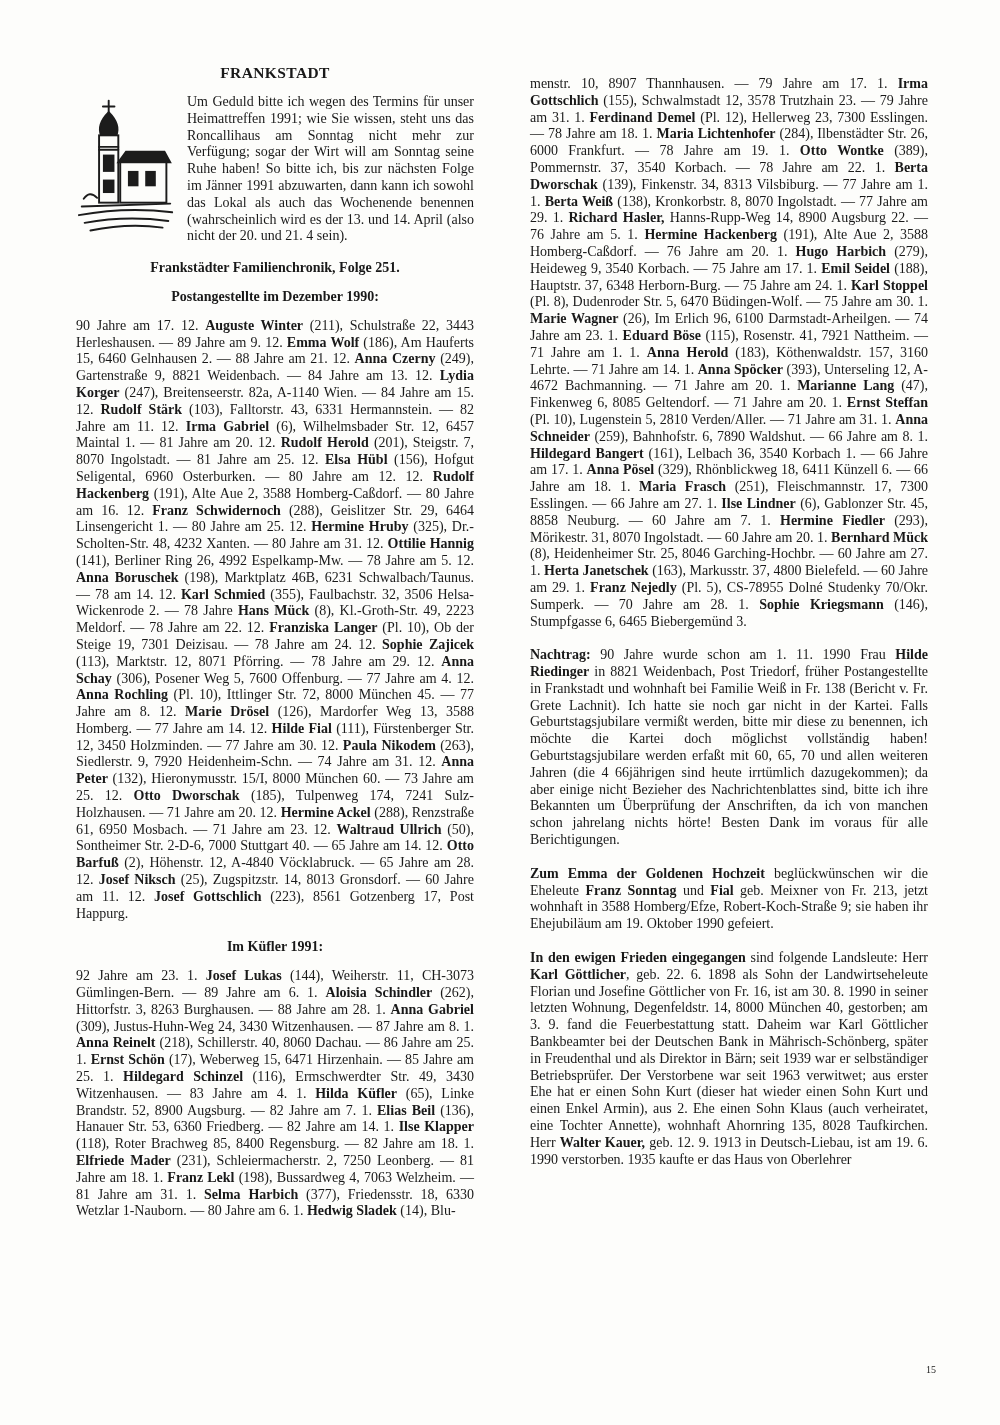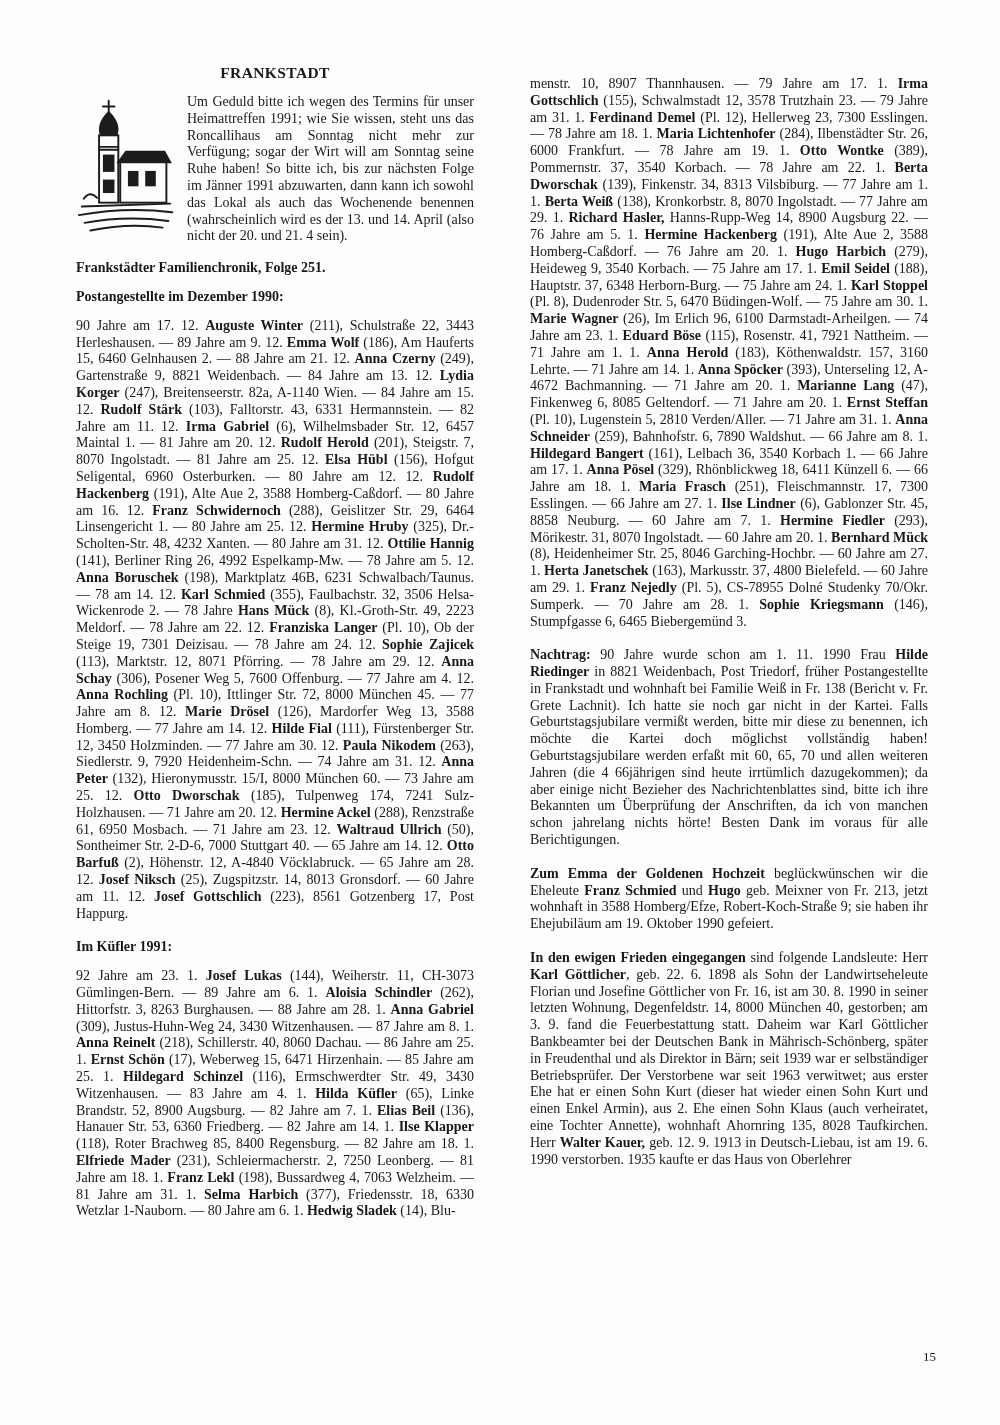--- a/index.html
+++ b/index.html
@@ -19,36 +19,36 @@
     flex: 1; min-width: 0;
     font-size: 14px; line-height: 16.8px;
     text-align: justify;
     hyphens: auto;
   }
   .blk-title {
     font-size: 15.5px; font-weight: 700; letter-spacing: .4px;
     text-align: center; margin: 0 0 4px 0; line-height: 18px;
   }
   .blk-intro, .blk-paragraph, .blk-heading { margin: 12px; }
-  .blk-heading { text-align: left; font-weight: 400; }
+  .blk-heading { text-align: center; font-weight: 400; }
   b { font-weight: 700; }
   
   [data-name="chronik-heading"]   { margin-top: 15px; }
   [data-name="jaenner-heading"]   { margin-top: 17px; }
   [data-name="nachtrag-paragraph"],
   [data-name="goldene-hochzeit-paragraph"],
   [data-name="nachrufe-paragraph"] { margin-top: 17px; }
   .church {
     float: left;
     width: 100px; height: 144px;
     margin: 3px 11px 2px 0;
   }
   .page-number {
-    position: absolute; right: 64px; bottom: 60px;
-    font-size: 13px;
+    position: absolute; right: 64px; bottom: 50px;
+    font-size: 10px;
   }
 </style>
 </head>
 <body>
 
 <div class="sheet" data-name="newsletter-page">
   <div class="columns" data-name="two-column-layout">
     <div class="column" data-name="left-column">
         <h1 class="blk-title" data-name="page-title"><b data-name="bold-text">FRANKSTADT</b></h1>
         <p class="blk-intro" data-name="intro-paragraph"><svg class="church" data-name="church-illustration-icon" viewBox="0 0 104 146" xmlns="http://www.w3.org/2000/svg" aria-hidden="true">
@@ -74,18 +74,18 @@
   </svg>Um Geduld bitte ich wegen des Termins für unser Heimattreffen 1991; wie Sie wissen, steht uns das Roncallihaus am Sonntag nicht mehr zur Verfügung; sogar der Wirt will am Sonntag seine Ruhe haben! So bitte ich, bis zur nächsten Folge im Jänner 1991 abzuwarten, dann kann ich sowohl das Lokal als auch das Wochenende benennen (wahrscheinlich wird es der 13. und 14. April (also nicht der 20. und 21. 4 sein).</p>
         <p class="blk-heading" data-name="chronik-heading"><b data-name="bold-text">Frankstädter Familienchronik, Folge 251.</b></p>
         <p class="blk-heading" data-name="dezember-heading"><b data-name="bold-text">Postangestellte im Dezember 1990:</b></p>
         <p class="blk-paragraph" data-name="dezember-jubilare">90 Jahre am 17. 12. <b data-name="bold-text">Auguste Winter</b> (211), Schulstraße 22, 3443 Herleshausen. — 89 Jahre am 9. 12. <b data-name="bold-text">Emma Wolf</b> (186), Am Hauferts 15, 6460 Gelnhausen 2. — 88 Jahre am 21. 12. <b data-name="bold-text">Anna Czerny</b> (249), Gartenstraße 9, 8821 Weidenbach. — 84 Jahre am 13. 12. <b data-name="bold-text">Lydia Korger</b> (247), Breitenseerstr. 82a, A-1140 Wien. — 84 Jahre am 15. 12. <b data-name="bold-text">Rudolf Stärk</b> (103), Falltorstr. 43, 6331 Hermannstein. — 82 Jahre am 11. 12. <b data-name="bold-text">Irma Gabriel</b> (6), Wilhelmsbader Str. 12, 6457 Maintal 1. — 81 Jahre am 20. 12. <b data-name="bold-text">Rudolf Herold</b> (201), Steigstr. 7, 8070 Ingolstadt. — 81 Jahre am 25. 12. <b data-name="bold-text">Elsa Hübl</b> (156), Hofgut Seligental, 6960 Osterburken. — 80 Jahre am 12. 12. <b data-name="bold-text">Rudolf Hackenberg</b> (191), Alte Aue 2, 3588 Homberg-Caßdorf. — 80 Jahre am 16. 12. <b data-name="bold-text">Franz Schwidernoch</b> (288), Geislitzer Str. 29, 6464 Linsengericht 1. — 80 Jahre am 25. 12. <b data-name="bold-text">Hermine Hruby</b> (325), Dr.-Scholten-Str. 48, 4232 Xanten. — 80 Jahre am 31. 12. <b data-name="bold-text">Ottilie Hannig</b> (141), Berliner Ring 26, 4992 Espelkamp-Mw. — 78 Jahre am 5. 12. <b data-name="bold-text">Anna Boruschek</b> (198), Marktplatz 46B, 6231 Schwalbach/Taunus. — 78 am 14. 12. <b data-name="bold-text">Karl Schmied</b> (355), Faulbachstr. 32, 3506 Helsa-Wickenrode 2. — 78 Jahre <b data-name="bold-text">Hans Mück</b> (8), Kl.-Groth-Str. 49, 2223 Meldorf. — 78 Jahre am 22. 12. <b data-name="bold-text">Franziska Langer</b> (Pl. 10), Ob der Steige 19, 7301 Deizisau. — 78 Jahre am 24. 12. <b data-name="bold-text">Sophie Zajicek</b> (113), Marktstr. 12, 8071 Pförring. — 78 Jahre am 29. 12. <b data-name="bold-text">Anna Schay</b> (306), Posener Weg 5, 7600 Offenburg. — 77 Jahre am 4. 12. <b data-name="bold-text">Anna Rochling</b> (Pl. 10), Ittlinger Str. 72, 8000 München 45. — 77 Jahre am 8. 12. <b data-name="bold-text">Marie Drösel</b> (126), Mardorfer Weg 13, 3588 Homberg. — 77 Jahre am 14. 12. <b data-name="bold-text">Hilde Fial</b> (111), Fürstenberger Str. 12, 3450 Holzminden. — 77 Jahre am 30. 12. <b data-name="bold-text">Paula Nikodem</b> (263), Siedlerstr. 9, 7920 Heidenheim-Schn. — 74 Jahre am 31. 12. <b data-name="bold-text">Anna Peter</b> (132), Hieronymusstr. 15/I, 8000 München 60. — 73 Jahre am 25. 12. <b data-name="bold-text">Otto Dworschak</b> (185), Tulpenweg 174, 7241 Sulz-Holzhausen. — 71 Jahre am 20. 12. <b data-name="bold-text">Hermine Ackel</b> (288), Renzstraße 61, 6950 Mosbach. — 71 Jahre am 23. 12. <b data-name="bold-text">Waltraud Ullrich</b> (50), Sontheimer Str. 2-D-6, 7000 Stuttgart 40. — 65 Jahre am 14. 12. <b data-name="bold-text">Otto Barfuß</b> (2), Höhenstr. 12, A-4840 Vöcklabruck. — 65 Jahre am 28. 12. <b data-name="bold-text">Josef Niksch</b> (25), Zugspitzstr. 14, 8013 Gronsdorf. — 60 Jahre am 11. 12. <b data-name="bold-text">Josef Gottschlich</b> (223), 8561 Gotzenberg 17, Post Happurg.</p>
         <p class="blk-heading" data-name="jaenner-heading"><b data-name="bold-text">Im Küfler 1991:</b></p>
         <p class="blk-paragraph" data-name="jaenner-jubilare-left">92 Jahre am 23. 1. <b data-name="bold-text">Josef Lukas</b> (144), Weiherstr. 11, CH-3073 Gümlingen-Bern. — 89 Jahre am 6. 1. <b data-name="bold-text">Aloisia Schindler</b> (262), Hittorfstr. 3, 8263 Burghausen. — 88 Jahre am 28. 1. <b data-name="bold-text">Anna Gabriel</b> (309), Justus-Huhn-Weg 24, 3430 Witzenhausen. — 87 Jahre am 8. 1. <b data-name="bold-text">Anna Reinelt</b> (218), Schillerstr. 40, 8060 Dachau. — 86 Jahre am 25. 1. <b data-name="bold-text">Ernst Schön</b> (17), Weberweg 15, 6471 Hirzenhain. — 85 Jahre am 25. 1. <b data-name="bold-text">Hildegard Schinzel</b> (116), Ermschwerdter Str. 49, 3430 Witzenhausen. — 83 Jahre am 4. 1. <b data-name="bold-text">Hilda Küfler</b> (65), Linke Brandstr. 52, 8900 Augsburg. — 82 Jahre am 7. 1. <b data-name="bold-text">Elias Beil</b> (136), Hanauer Str. 53, 6360 Friedberg. — 82 Jahre am 14. 1. <b data-name="bold-text">Ilse Klapper</b> (118), Roter Brachweg 85, 8400 Regensburg. — 82 Jahre am 18. 1. <b data-name="bold-text">Elfriede Mader</b> (231), Schleiermacherstr. 2, 7250 Leonberg. — 81 Jahre am 18. 1. <b data-name="bold-text">Franz Lekl</b> (198), Bussardweg 4, 7063 Welzheim. — 81 Jahre am 31. 1. <b data-name="bold-text">Selma Harbich</b> (377), Friedensstr. 18, 6330 Wetzlar 1-Nauborn. — 80 Jahre am 6. 1. <b data-name="bold-text">Hedwig Sladek</b> (14), Blu-</p>
       </div>
     <div class="column" data-name="right-column">
         <p class="blk-paragraph" data-name="jaenner-jubilare-continued">menstr. 10, 8907 Thannhausen. — 79 Jahre am 17. 1. <b data-name="bold-text">Irma Gottschlich</b> (155), Schwalmstadt 12, 3578 Trutzhain 23. — 79 Jahre am 31. 1. <b data-name="bold-text">Ferdinand Demel</b> (Pl. 12), Hellerweg 23, 7300 Esslingen. — 78 Jahre am 18. 1. <b data-name="bold-text">Maria Lichtenhofer</b> (284), Ilbenstädter Str. 26, 6000 Frankfurt. — 78 Jahre am 19. 1. <b data-name="bold-text">Otto Wontke</b> (389), Pommernstr. 37, 3540 Korbach. — 78 Jahre am 22. 1. <b data-name="bold-text">Berta Dworschak</b> (139), Finkenstr. 34, 8313 Vilsbiburg. — 77 Jahre am 1. 1. <b data-name="bold-text">Berta Weiß</b> (138), Kronkorbstr. 8, 8070 Ingolstadt. — 77 Jahre am 29. 1. <b data-name="bold-text">Richard Hasler,</b> Hanns-Rupp-Weg 14, 8900 Augsburg 22. — 76 Jahre am 5. 1. <b data-name="bold-text">Hermine Hackenberg</b> (191), Alte Aue 2, 3588 Homberg-Caßdorf. — 76 Jahre am 20. 1. <b data-name="bold-text">Hugo Harbich</b> (279), Heideweg 9, 3540 Korbach. — 75 Jahre am 17. 1. <b data-name="bold-text">Emil Seidel</b> (188), Hauptstr. 37, 6348 Herborn-Burg. — 75 Jahre am 24. 1. <b data-name="bold-text">Karl Stoppel</b> (Pl. 8), Dudenroder Str. 5, 6470 Büdingen-Wolf. — 75 Jahre am 30. 1. <b data-name="bold-text">Marie Wagner</b> (26), Im Erlich 96, 6100 Darmstadt-Arheilgen. — 74 Jahre am 23. 1. <b data-name="bold-text">Eduard Böse</b> (115), Rosenstr. 41, 7921 Nattheim. — 71 Jahre am 1. 1. <b data-name="bold-text">Anna Herold</b> (183), Köthenwaldstr. 157, 3160 Lehrte. — 71 Jahre am 14. 1. <b data-name="bold-text">Anna Spöcker</b> (393), Unterseling 12, A-4672 Bachmanning. — 71 Jahre am 20. 1. <b data-name="bold-text">Marianne Lang</b> (47), Finkenweg 6, 8085 Geltendorf. — 71 Jahre am 20. 1. <b data-name="bold-text">Ernst Steffan</b> (Pl. 10), Lugenstein 5, 2810 Verden/Aller. — 71 Jahre am 31. 1. <b data-name="bold-text">Anna Schneider</b> (259), Bahnhofstr. 6, 7890 Waldshut. — 66 Jahre am 8. 1. <b data-name="bold-text">Hildegard Bangert</b> (161), Lelbach 36, 3540 Korbach 1. — 66 Jahre am 17. 1. <b data-name="bold-text">Anna Pösel</b> (329), Rhönblickweg 18, 6411 Künzell 6. — 66 Jahre am 18. 1. <b data-name="bold-text">Maria Frasch</b> (251), Fleischmannstr. 17, 7300 Esslingen. — 66 Jahre am 27. 1. <b data-name="bold-text">Ilse Lindner</b> (6), Gablonzer Str. 45, 8858 Neuburg. — 60 Jahre am 7. 1. <b data-name="bold-text">Hermine Fiedler</b> (293), Mörikestr. 31, 8070 Ingolstadt. — 60 Jahre am 20. 1. <b data-name="bold-text">Bernhard Mück</b> (8), Heidenheimer Str. 25, 8046 Garching-Hochbr. — 60 Jahre am 27. 1. <b data-name="bold-text">Herta Janetschek</b> (163), Markusstr. 37, 4800 Bielefeld. — 60 Jahre am 29. 1. <b data-name="bold-text">Franz Nejedly</b> (Pl. 5), CS-78955 Dolné Studenky 70/Okr. Sumperk. — 70 Jahre am 28. 1. <b data-name="bold-text">Sophie Kriegsmann</b> (146), Stumpfgasse 6, 6465 Biebergemünd 3.</p>
         <p class="blk-paragraph" data-name="nachtrag-paragraph"><b data-name="bold-text">Nachtrag:</b> 90 Jahre wurde schon am 1. 11. 1990 Frau <b data-name="bold-text">Hilde Riedinger</b> in 8821 Weidenbach, Post Triedorf, früher Postangestellte in Frankstadt und wohnhaft bei Familie Weiß in Fr. 138 (Bericht v. Fr. Grete Lachnit). Ich hatte sie noch gar nicht in der Kartei. Falls Geburtstagsjubilare vermißt werden, bitte mir diese zu benennen, ich möchte die Kartei doch möglichst vollständig haben! Geburtstagsjubilare werden erfaßt mit 60, 65, 70 und allen weiteren Jahren (die 4 66jährigen sind heute irrtümlich dazugekommen); da aber einige nicht Bezieher des Nachrichtenblattes sind, bitte ich ihre Bekannten um Überprüfung der Anschriften, da ich von manchen schon jahrelang nichts hörte! Besten Dank im voraus für alle Berichtigungen.</p>
-        <p class="blk-paragraph" data-name="goldene-hochzeit-paragraph"><b data-name="bold-text">Zum Emma der Goldenen Hochzeit</b> beglückwünschen wir die Eheleute <b data-name="bold-text">Franz Schmied</b> und <b data-name="bold-text">Hugo</b> geb. Meixner von Fr. 213, jetzt wohnhaft in 3588 Homberg/Efze, Robert-Koch-Straße 9; sie haben ihr Ehejubiläum am 19. Oktober 1990 gefeiert.</p>
+        <p class="blk-paragraph" data-name="goldene-hochzeit-paragraph"><b data-name="bold-text">Zum Emma der Goldenen Hochzeit</b> beglückwünschen wir die Eheleute <b data-name="bold-text">Franz Sonntag</b> und <b data-name="bold-text">Fial</b> geb. Meixner von Fr. 213, jetzt wohnhaft in 3588 Homberg/Efze, Robert-Koch-Straße 9; sie haben ihr Ehejubiläum am 19. Oktober 1990 gefeiert.</p>
         <p class="blk-paragraph" data-name="nachrufe-paragraph"><b data-name="bold-text">In den ewigen Frieden eingegangen</b> sind folgende Landsleute: Herr <b data-name="bold-text">Karl Göttlicher</b>, geb. 22. 6. 1898 als Sohn der Landwirtseheleute Florian und Josefine Göttlicher von Fr. 16, ist am 30. 8. 1990 in seiner letzten Wohnung, Degenfeldstr. 14, 8000 München 40, gestorben; am 3. 9. fand die Feuerbestattung statt. Daheim war Karl Göttlicher Bankbeamter bei der Deutschen Bank in Mährisch-Schönberg, später in Freudenthal und als Direktor in Bärn; seit 1939 war er selbständiger Betriebsprüfer. Der Verstorbene war seit 1963 verwitwet; aus erster Ehe hat er einen Sohn Kurt (dieser hat wieder einen Sohn Kurt und einen Enkel Armin), aus 2. Ehe einen Sohn Klaus (auch verheiratet, eine Tochter Annette), wohnhaft Ahornring 135, 8028 Taufkirchen. Herr <b data-name="bold-text">Walter Kauer,</b> geb. 12. 9. 1913 in Deutsch-Liebau, ist am 19. 6. 1990 verstorben. 1935 kaufte er das Haus von Oberlehrer</p>
       </div>
   </div>
   <div class="page-number" data-name="page-number">15</div>
 </div>
 
 </body></html>

